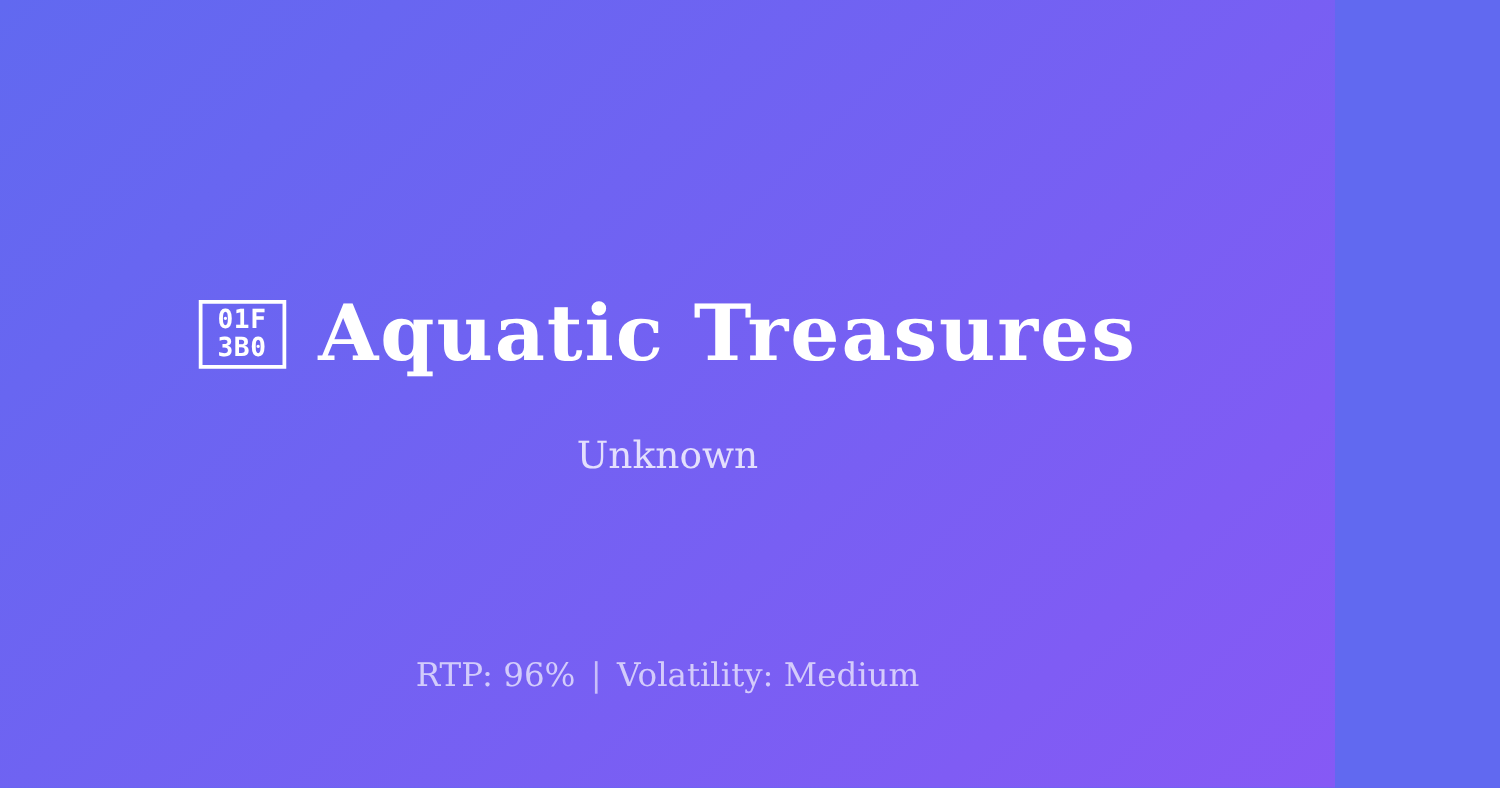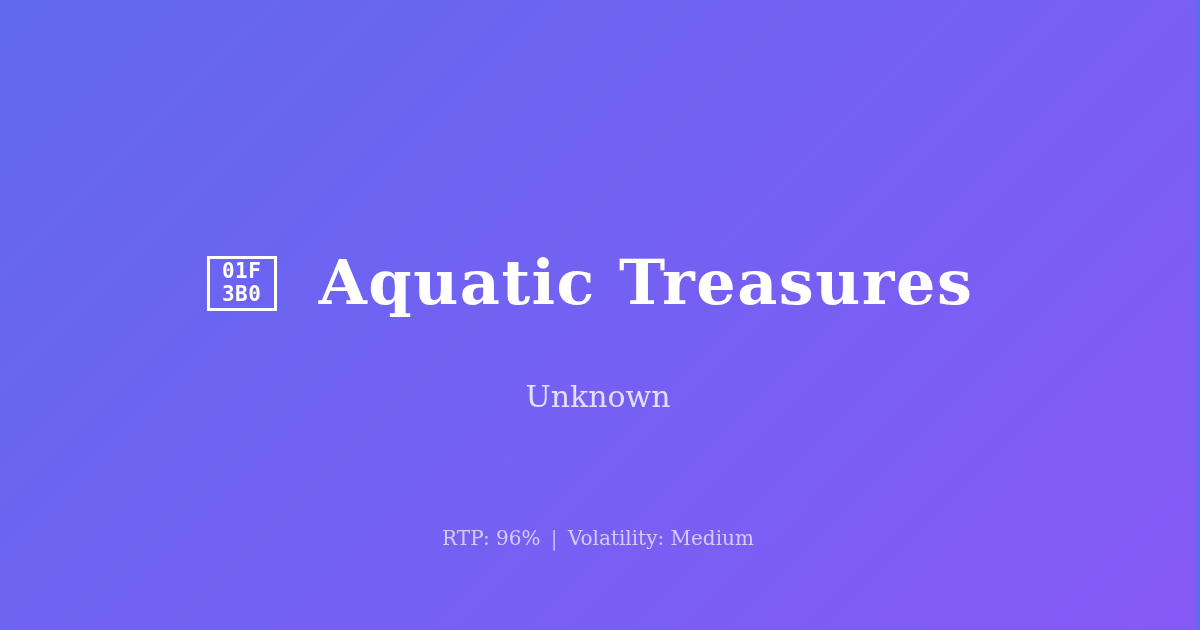--- a/index.html
+++ b/index.html
@@ -13,21 +13,21 @@
     height: 630px;
     overflow: hidden;
     font-family: "DejaVu Serif", "Liberation Serif", serif;
     background: #6169f0;
   }
 
   
   .og-card {
     position: relative;
     box-sizing: border-box;
-    width: 1196px;
+    width: 1068px;
     height: 630px;
     background-image: linear-gradient(135deg, #6169f0 0%, #8659f5 100%);
     background-color: #6169f0;
     display: flex;
     flex-direction: column;
     align-items: center;
     justify-content: flex-start;
     overflow: hidden;
   }
 
@@ -71,21 +71,21 @@
   .tofu-icon .tofu-row {
     font-size: 21px;
     font-weight: 700;
     letter-spacing: 0.5px;
     line-height: 23px;
     display: block;
   }
 
   
   .game-title {
-    margin: 16px;
+    margin: 0;
     font-family: "DejaVu Serif", "Liberation Serif", serif;
     font-weight: 700;
     font-size: 62px;
     line-height: 1;
     letter-spacing: 1.5px;
     color: #ffffff;
     white-space: nowrap;
   }
 
   
@@ -101,21 +101,21 @@
 
   
   .stats {
     position: absolute;
     left: 0;
     right: 0;
     top: 528px;
     text-align: center;
     font-family: "DejaVu Serif", "Liberation Serif", serif;
     font-weight: 400;
-    font-size: 20px;
+    font-size: 26px;
     line-height: 1;
     color: rgba(255, 255, 255, 0.68);
     white-space: nowrap;
   }
 
   .stats .stat-sep {
     padding: 0 4px;
     color: rgba(255, 255, 255, 0.60);
   }
 </style>

